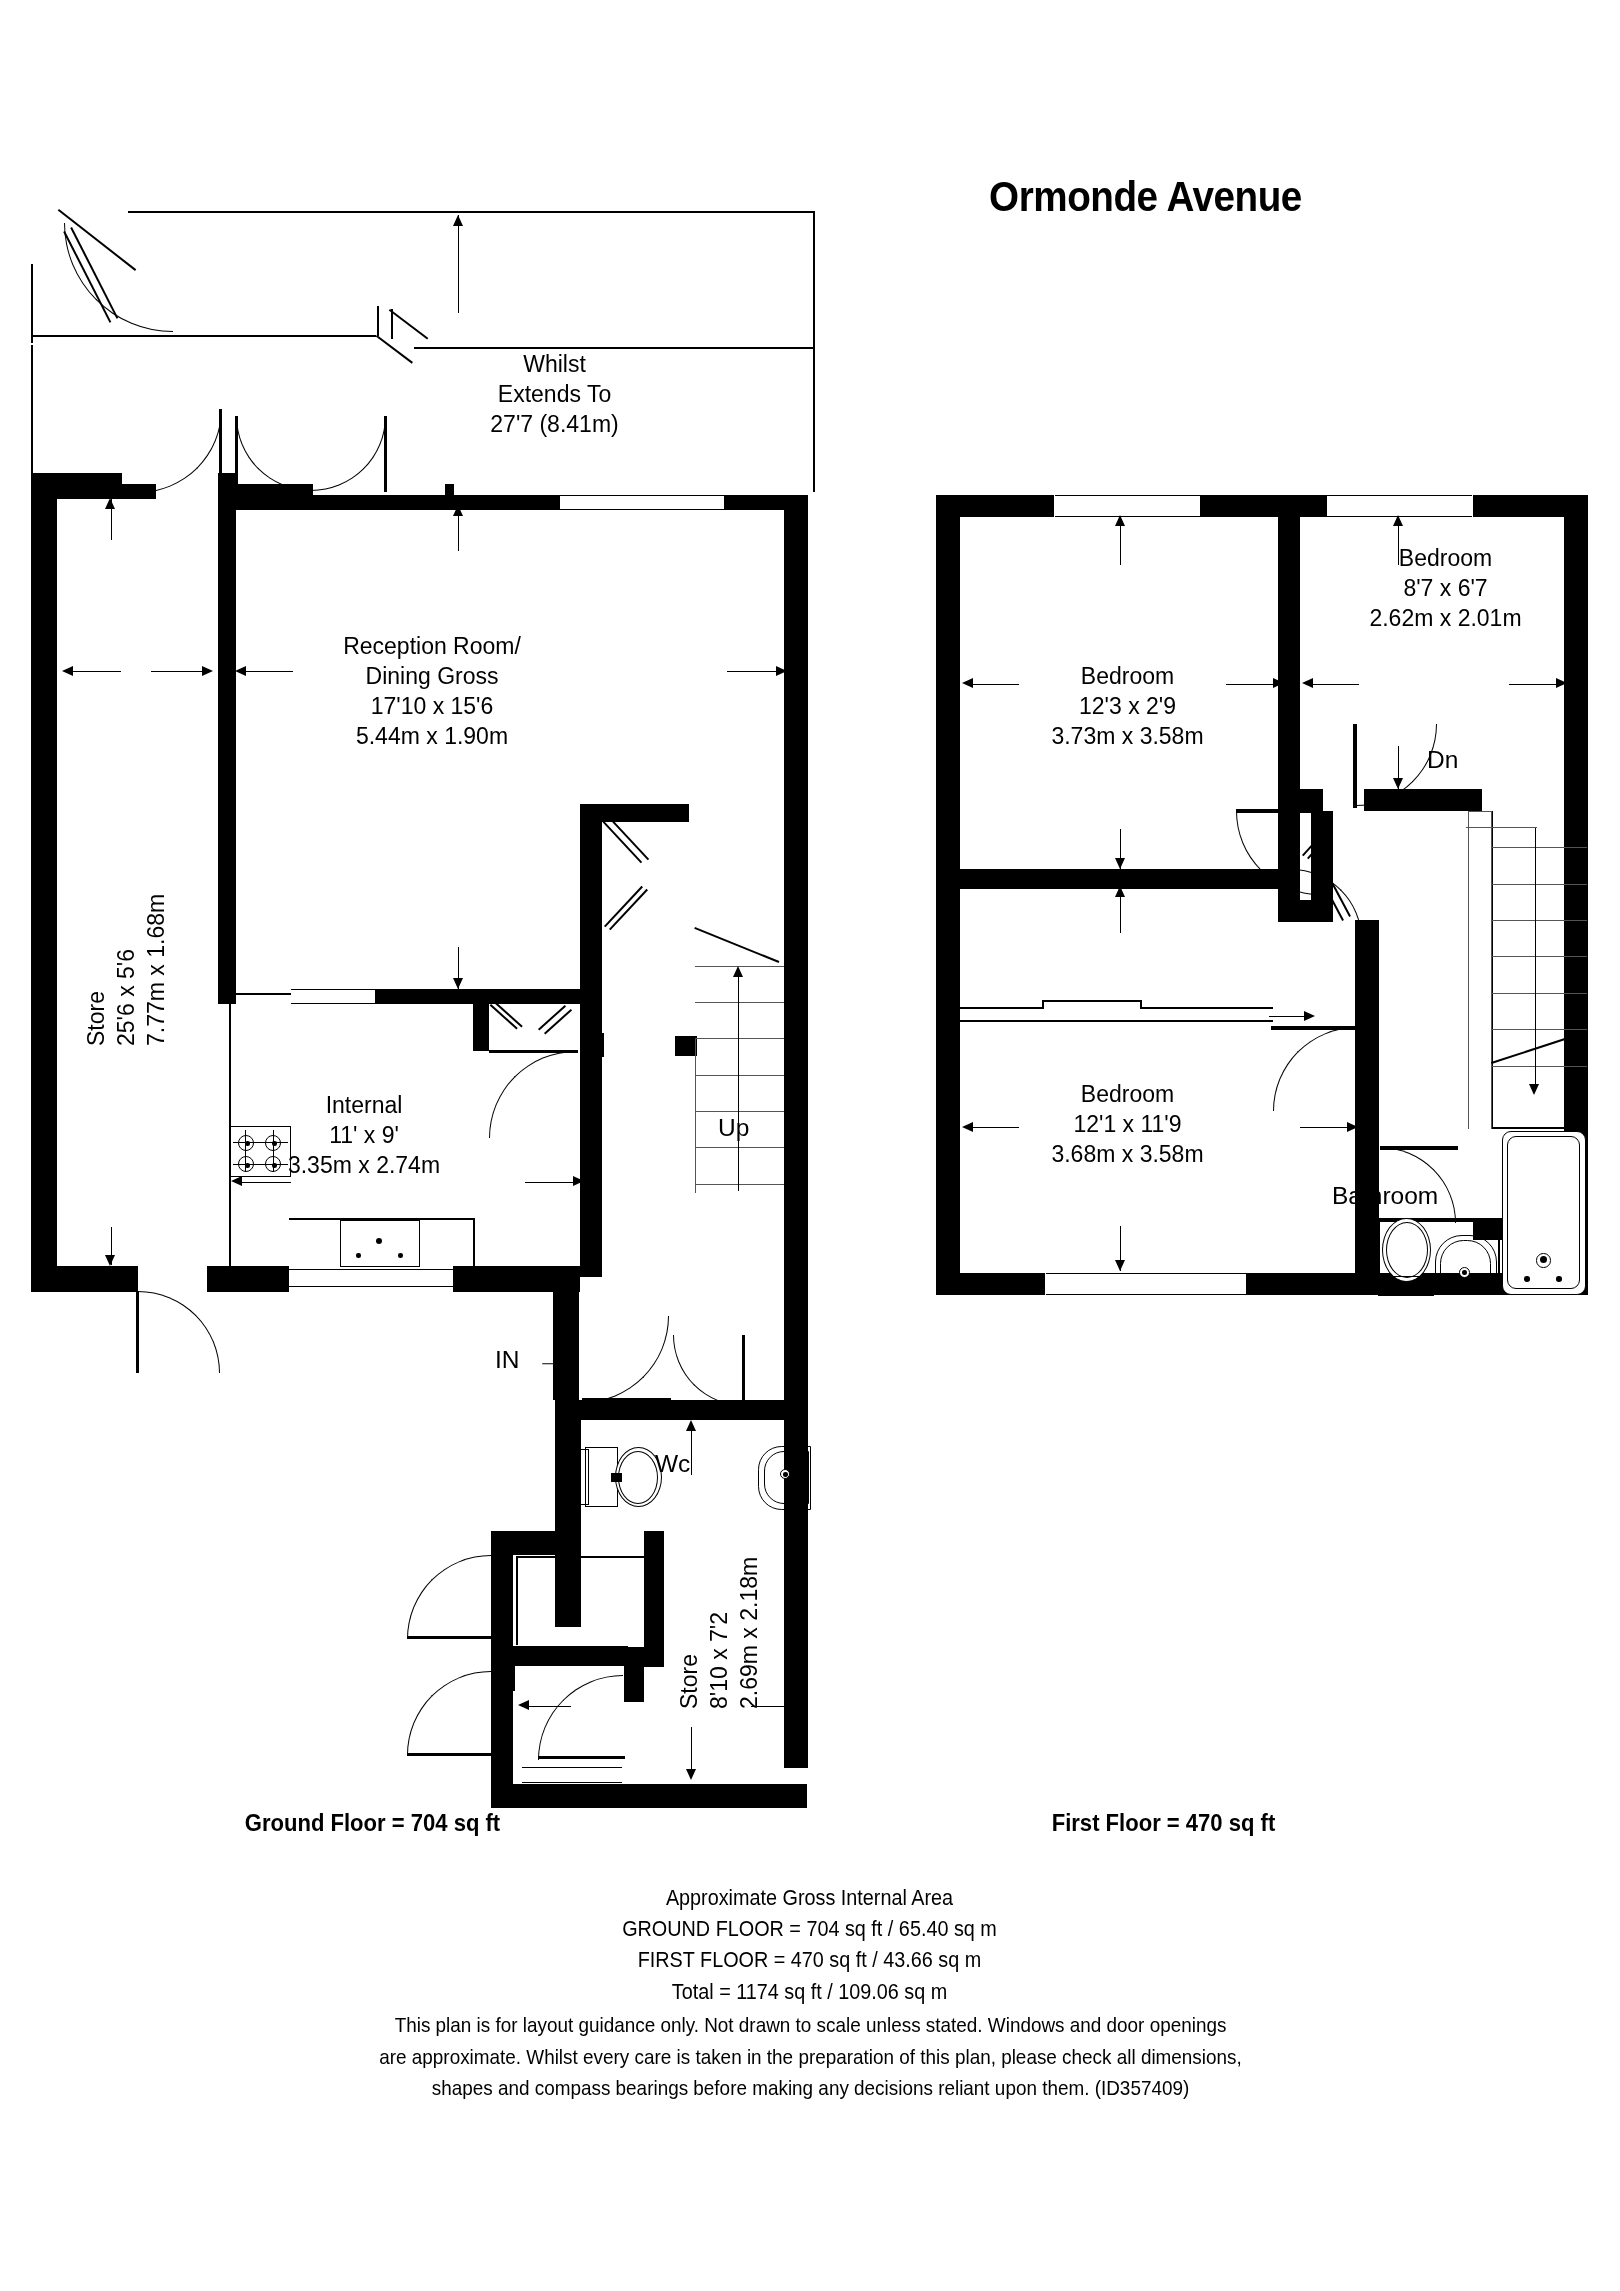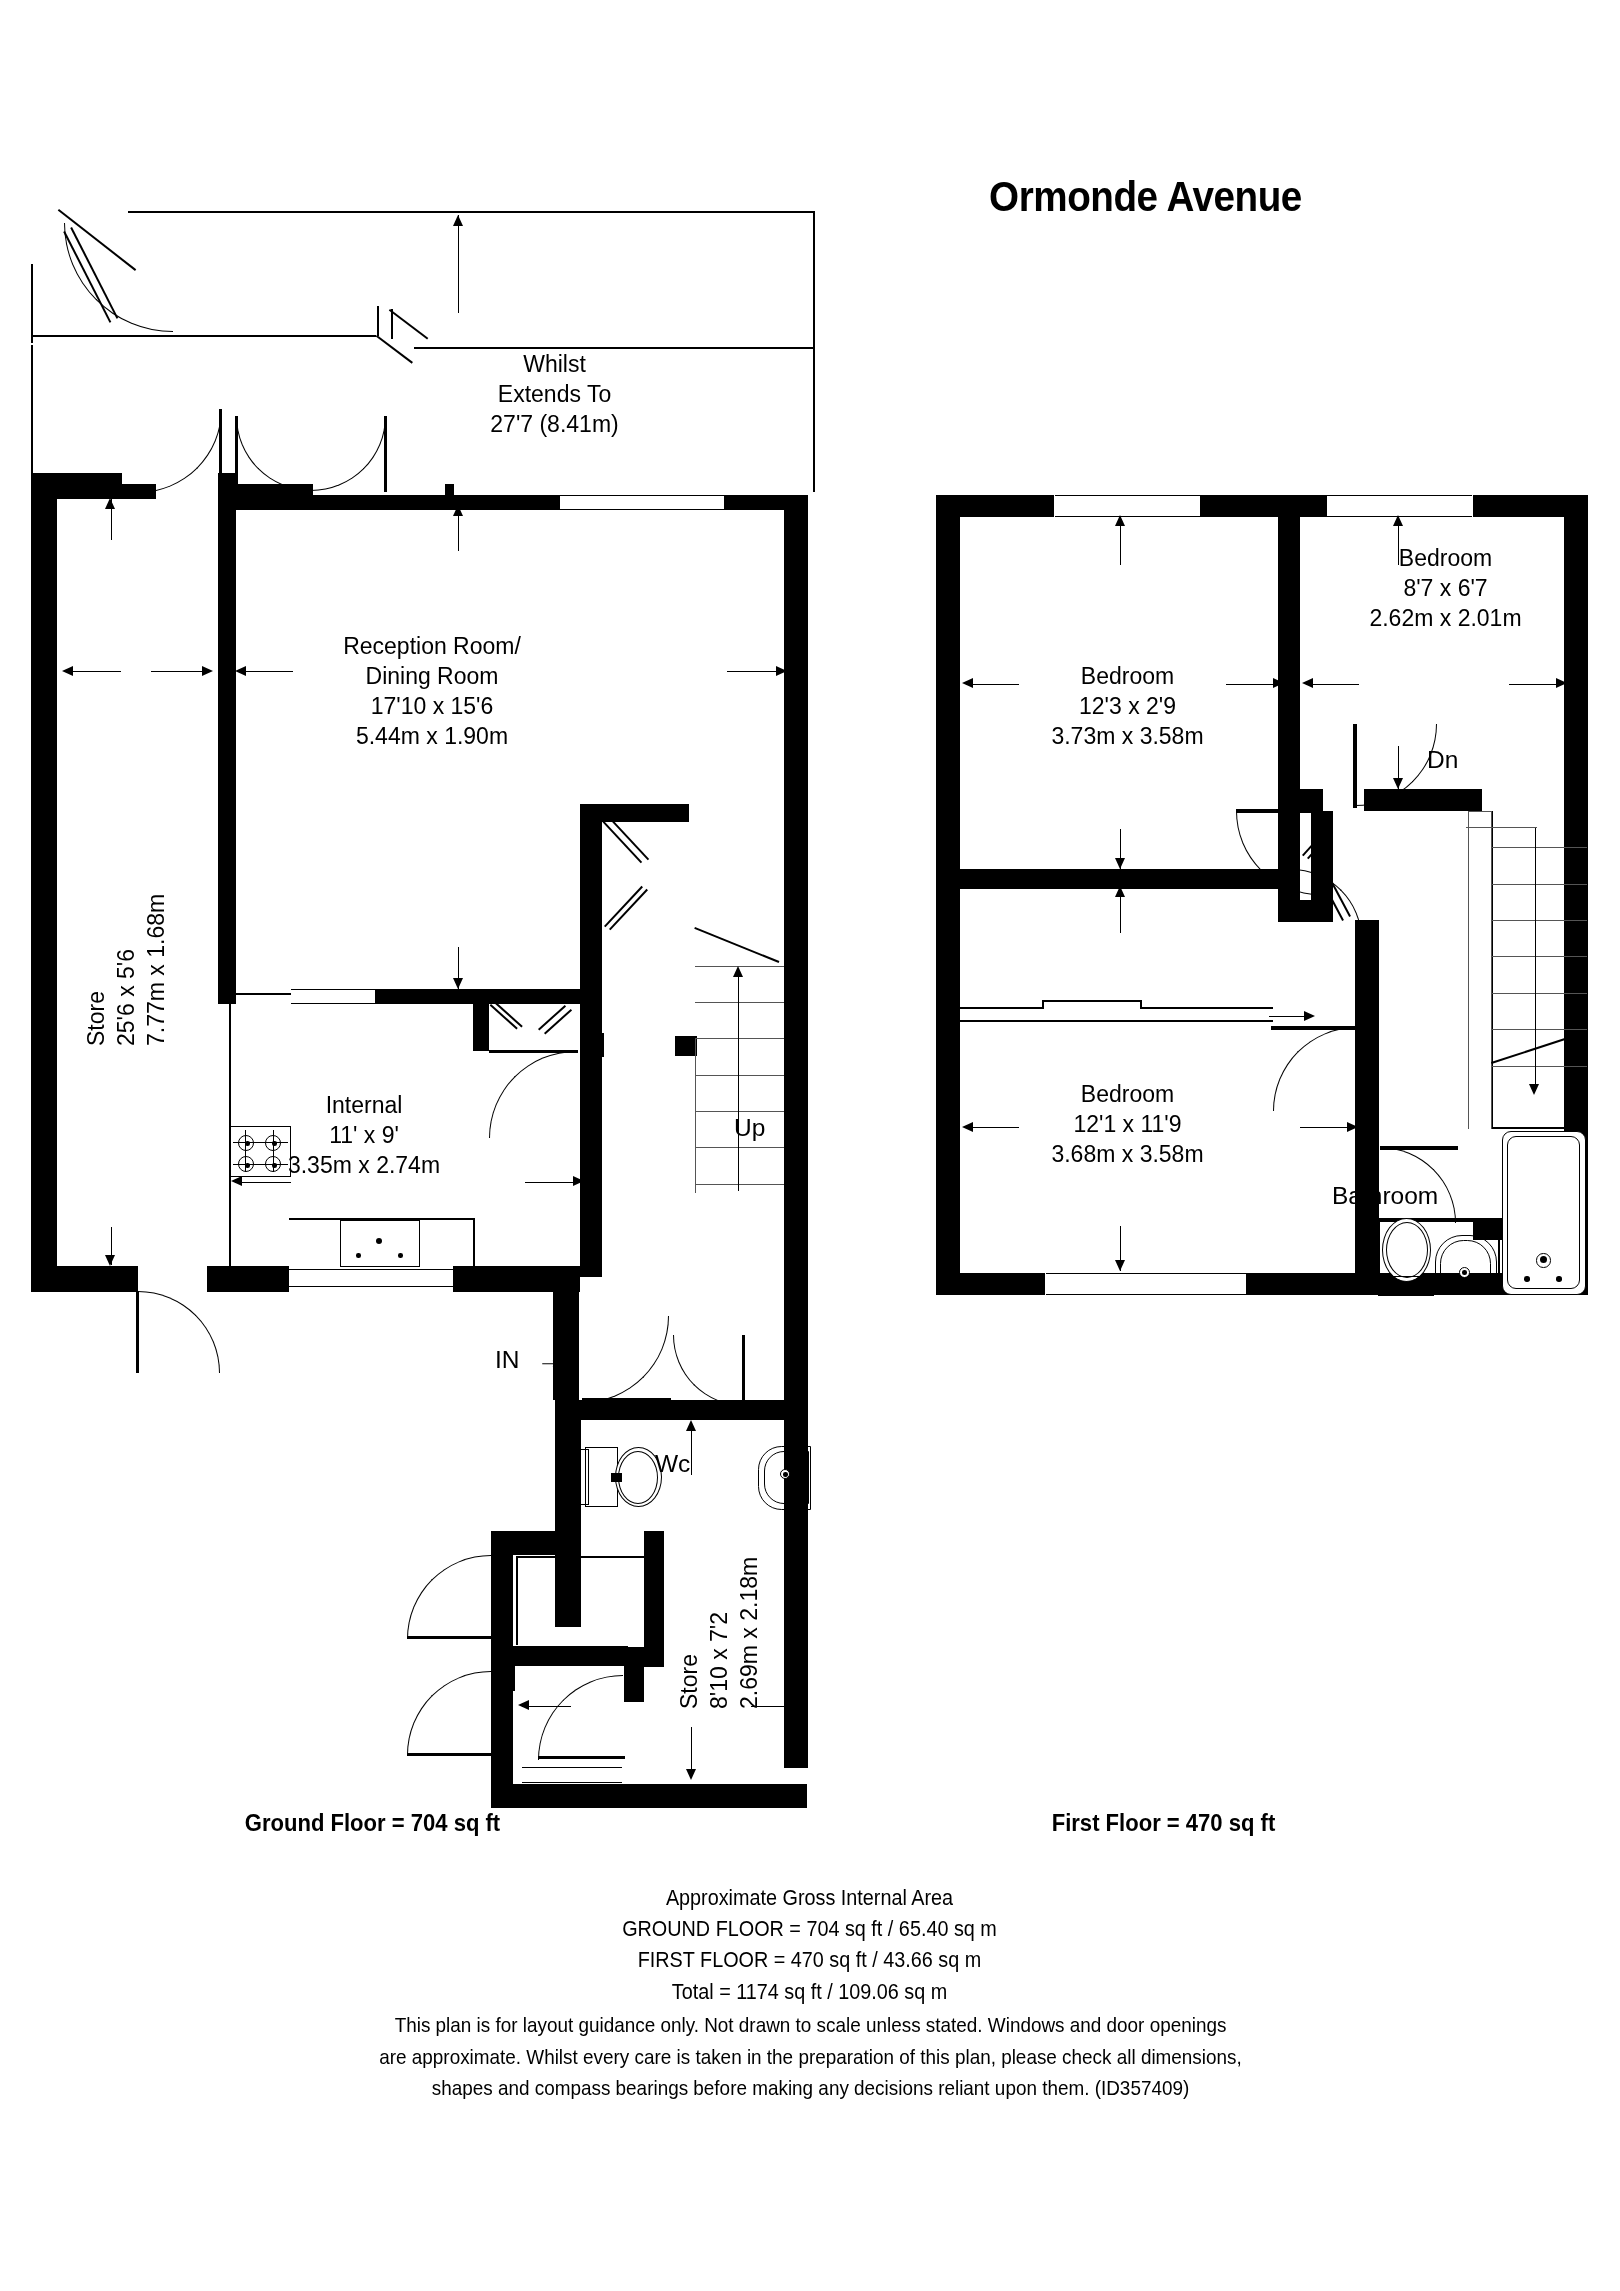--- a/index.html
+++ b/index.html
@@ -57,21 +57,21 @@
   #gfArea{position:absolute;left:118px;top:1809px;width:509px;text-align:center;
           font-size:24.5px;font-weight:bold;transform:scaleX(0.9);transform-origin:center;white-space:nowrap;}
   #ffArea{position:absolute;left:909px;top:1809px;width:509px;text-align:center;
           font-size:24.5px;font-weight:bold;transform:scaleX(0.9);transform-origin:center;white-space:nowrap;}
   #areaBlock{position:absolute;left:355px;top:1882px;width:909px;text-align:center;
              font-size:22px;line-height:1.42;transform:scaleX(0.9);transform-origin:center top;}
   #disclaimer{position:absolute;left:265px;top:2009px;width:1091px;text-align:center;
               font-size:21px;line-height:1.5;transform:scaleX(0.9);transform-origin:center top;}
 
   #inLabel{position:absolute;left:495px;top:1346px;font-size:24.5px;white-space:nowrap;}
-  #upLabel{position:absolute;left:718px;top:1114px;font-size:24.5px;margin-left:16px;}
+  #upLabel{position:absolute;left:718px;top:1114px;font-size:24.5px;}
   #dnLabel{position:absolute;left:1427px;top:746px;font-size:24.5px;}
   #wcLabel{position:absolute;left:655px;top:1450px;font-size:24.5px;}
   #bathLabel{position:absolute;left:1332px;top:1182px;font-size:24.5px;}
 </style>
 </head>
 <body>
 
 <div class="plan">
 
   <div id="title">Ormonde Avenue</div>
@@ -319,21 +319,21 @@
       <div class="dimv" style="left:691px;top:1727px;height:51px;"></div>
       <div class="arrowD" style="left:686px;top:1769px;"></div>
       <div class="dimh" style="left:522px;top:1706px;width:49px;"></div>
       <div class="arrowL" style="left:518px;top:1700px;"></div>
       <div class="dimh" style="left:751px;top:1706px;width:49px;"></div>
       <div class="arrowR" style="left:795px;top:1700px;"></div>
     </div>
 
     <div class="lbl" style="left:241px;top:632px;width:382px;">
       <span class="ln">Reception Room/</span>
-      <span class="ln">Dining Room</span>
+      <span class="ln">Dining Gross</span>
       <span class="ln">17'10 x 15'6</span>
       <span class="ln">5.44m x 1.90m</span>
     </div>
 
     <div class="vlbl" style="left:82px;top:1046px;transform:rotate(-90deg);text-align:left;">
       <span class="ln">Store</span>
       <span class="ln">25'6 x 5'6</span>
       <span class="ln">7.77m x 1.68m</span>
     </div>
 

